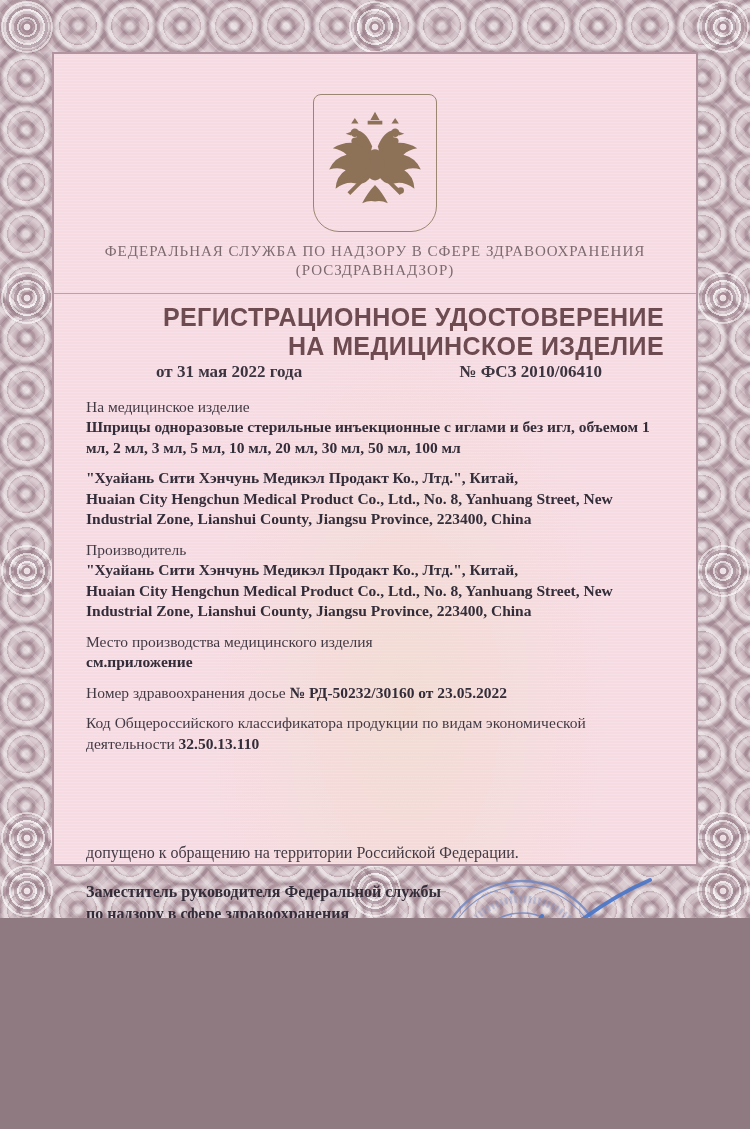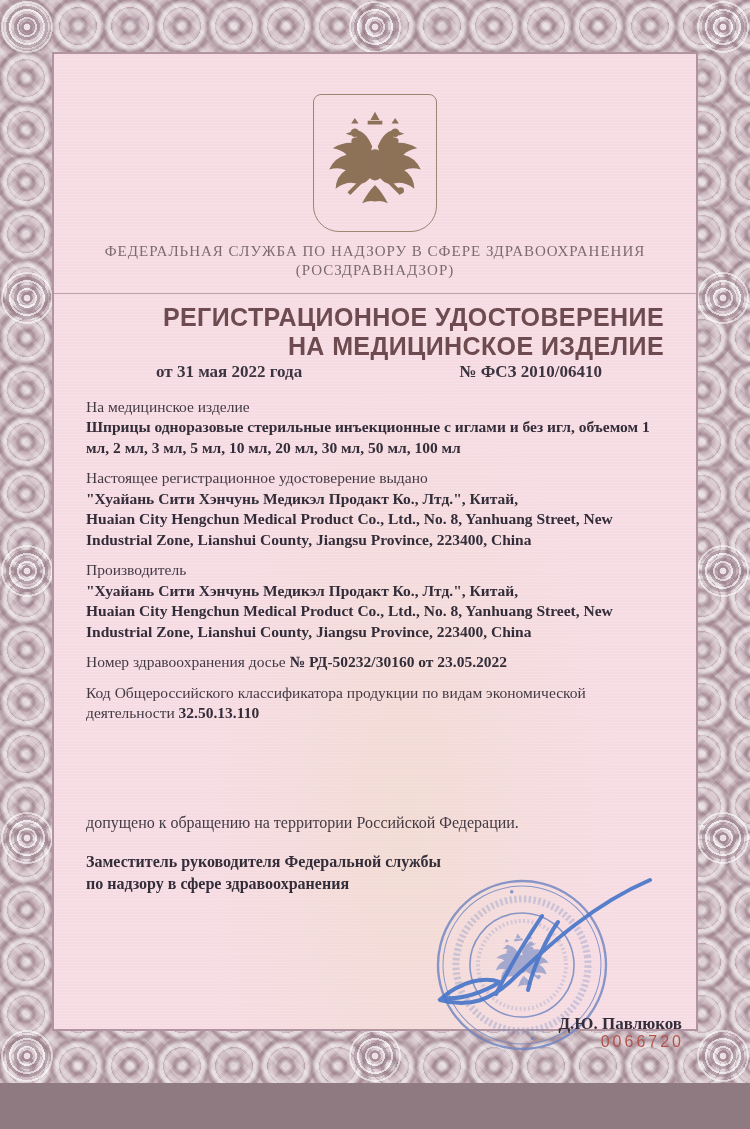--- a/index.html
+++ b/index.html
@@ -1,20 +1,20 @@
 <!DOCTYPE html>
 <html><head>
 <meta charset="utf-8">
 <style>
   * { margin:0; padding:0; box-sizing:border-box; }
   html,body { width:750px; }
   body { font-family:"Liberation Serif", serif; background:#8f7a82; }
 
   .page {
-    position:relative; width:750px; height:1083px; overflow:hidden;
+    position:relative; width:750px; height:918px; overflow:hidden;
     background-color:#c2aab3;
     background-image:
       repeating-radial-gradient(circle at 26px 26px, rgba(255,255,255,.55) 0 3px, rgba(122,96,106,.28) 7px 9px, transparent 10px, rgba(255,255,255,.4) 15px 17px, transparent 19px),
       repeating-linear-gradient(45deg, rgba(255,255,255,.22) 0 4px, transparent 4px 13px),
       repeating-linear-gradient(-45deg, rgba(128,100,112,.22) 0 4px, transparent 4px 13px);
     background-size:52px 52px, auto, auto;
   }
 
   .ornament {
     position:absolute; width:52px; height:52px; border-radius:50%;
@@ -140,28 +140,31 @@
       <span>от 31 мая 2022 года</span>
       <span>№ ФСЗ 2010/06410</span>
     </div>
 
     <div class="body">
       <p class="sec">
         <span class="lbl">На медицинское изделие</span>
         <b class="val">Шприцы одноразовые стерильные инъекционные с иглами и без игл, объемом 1 мл, 2 мл, 3 мл, 5 мл, 10 мл, 20 мл, 30 мл, 50 мл, 100 мл</b>
       </p>
       <p class="sec">
-        <span class="lbl">Настоящее регистрационное удостоверение выдано</span>
         <b class="val">"Хуайань Сити Хэнчунь Медикэл Продакт Ко., Лтд.", Китай,
 Huaian City Hengchun Medical Product Co., Ltd., No. 8, Yanhuang Street, New Industrial Zone, Lianshui County, Jiangsu Province, 223400, China</b>
       </p>
       <p class="sec">
         <span class="lbl">Производитель</span>
         <b class="val">"Хуайань Сити Хэнчунь Медикэл Продакт Ко., Лтд.", Китай,
 Huaian City Hengchun Medical Product Co., Ltd., No. 8, Yanhuang Street, New Industrial Zone, Lianshui County, Jiangsu Province, 223400, China</b>
+      </p>
+      <p class="sec">
+        <span class="lbl">Место производства медицинского изделия</span>
+        <b class="val">см.приложение</b>
       </p>
       <p class="sec inline">
         <span class="lbl">Номер здравоохранения досье</span>
         <b class="val">№ РД-50232/30160 от 23.05.2022</b>
       </p>
       <p class="sec inline">
         <span class="lbl">Код Общероссийского классификатора продукции по видам экономической деятельности</span>
         <b class="val">32.50.13.110</b>
       </p>
     </div>

